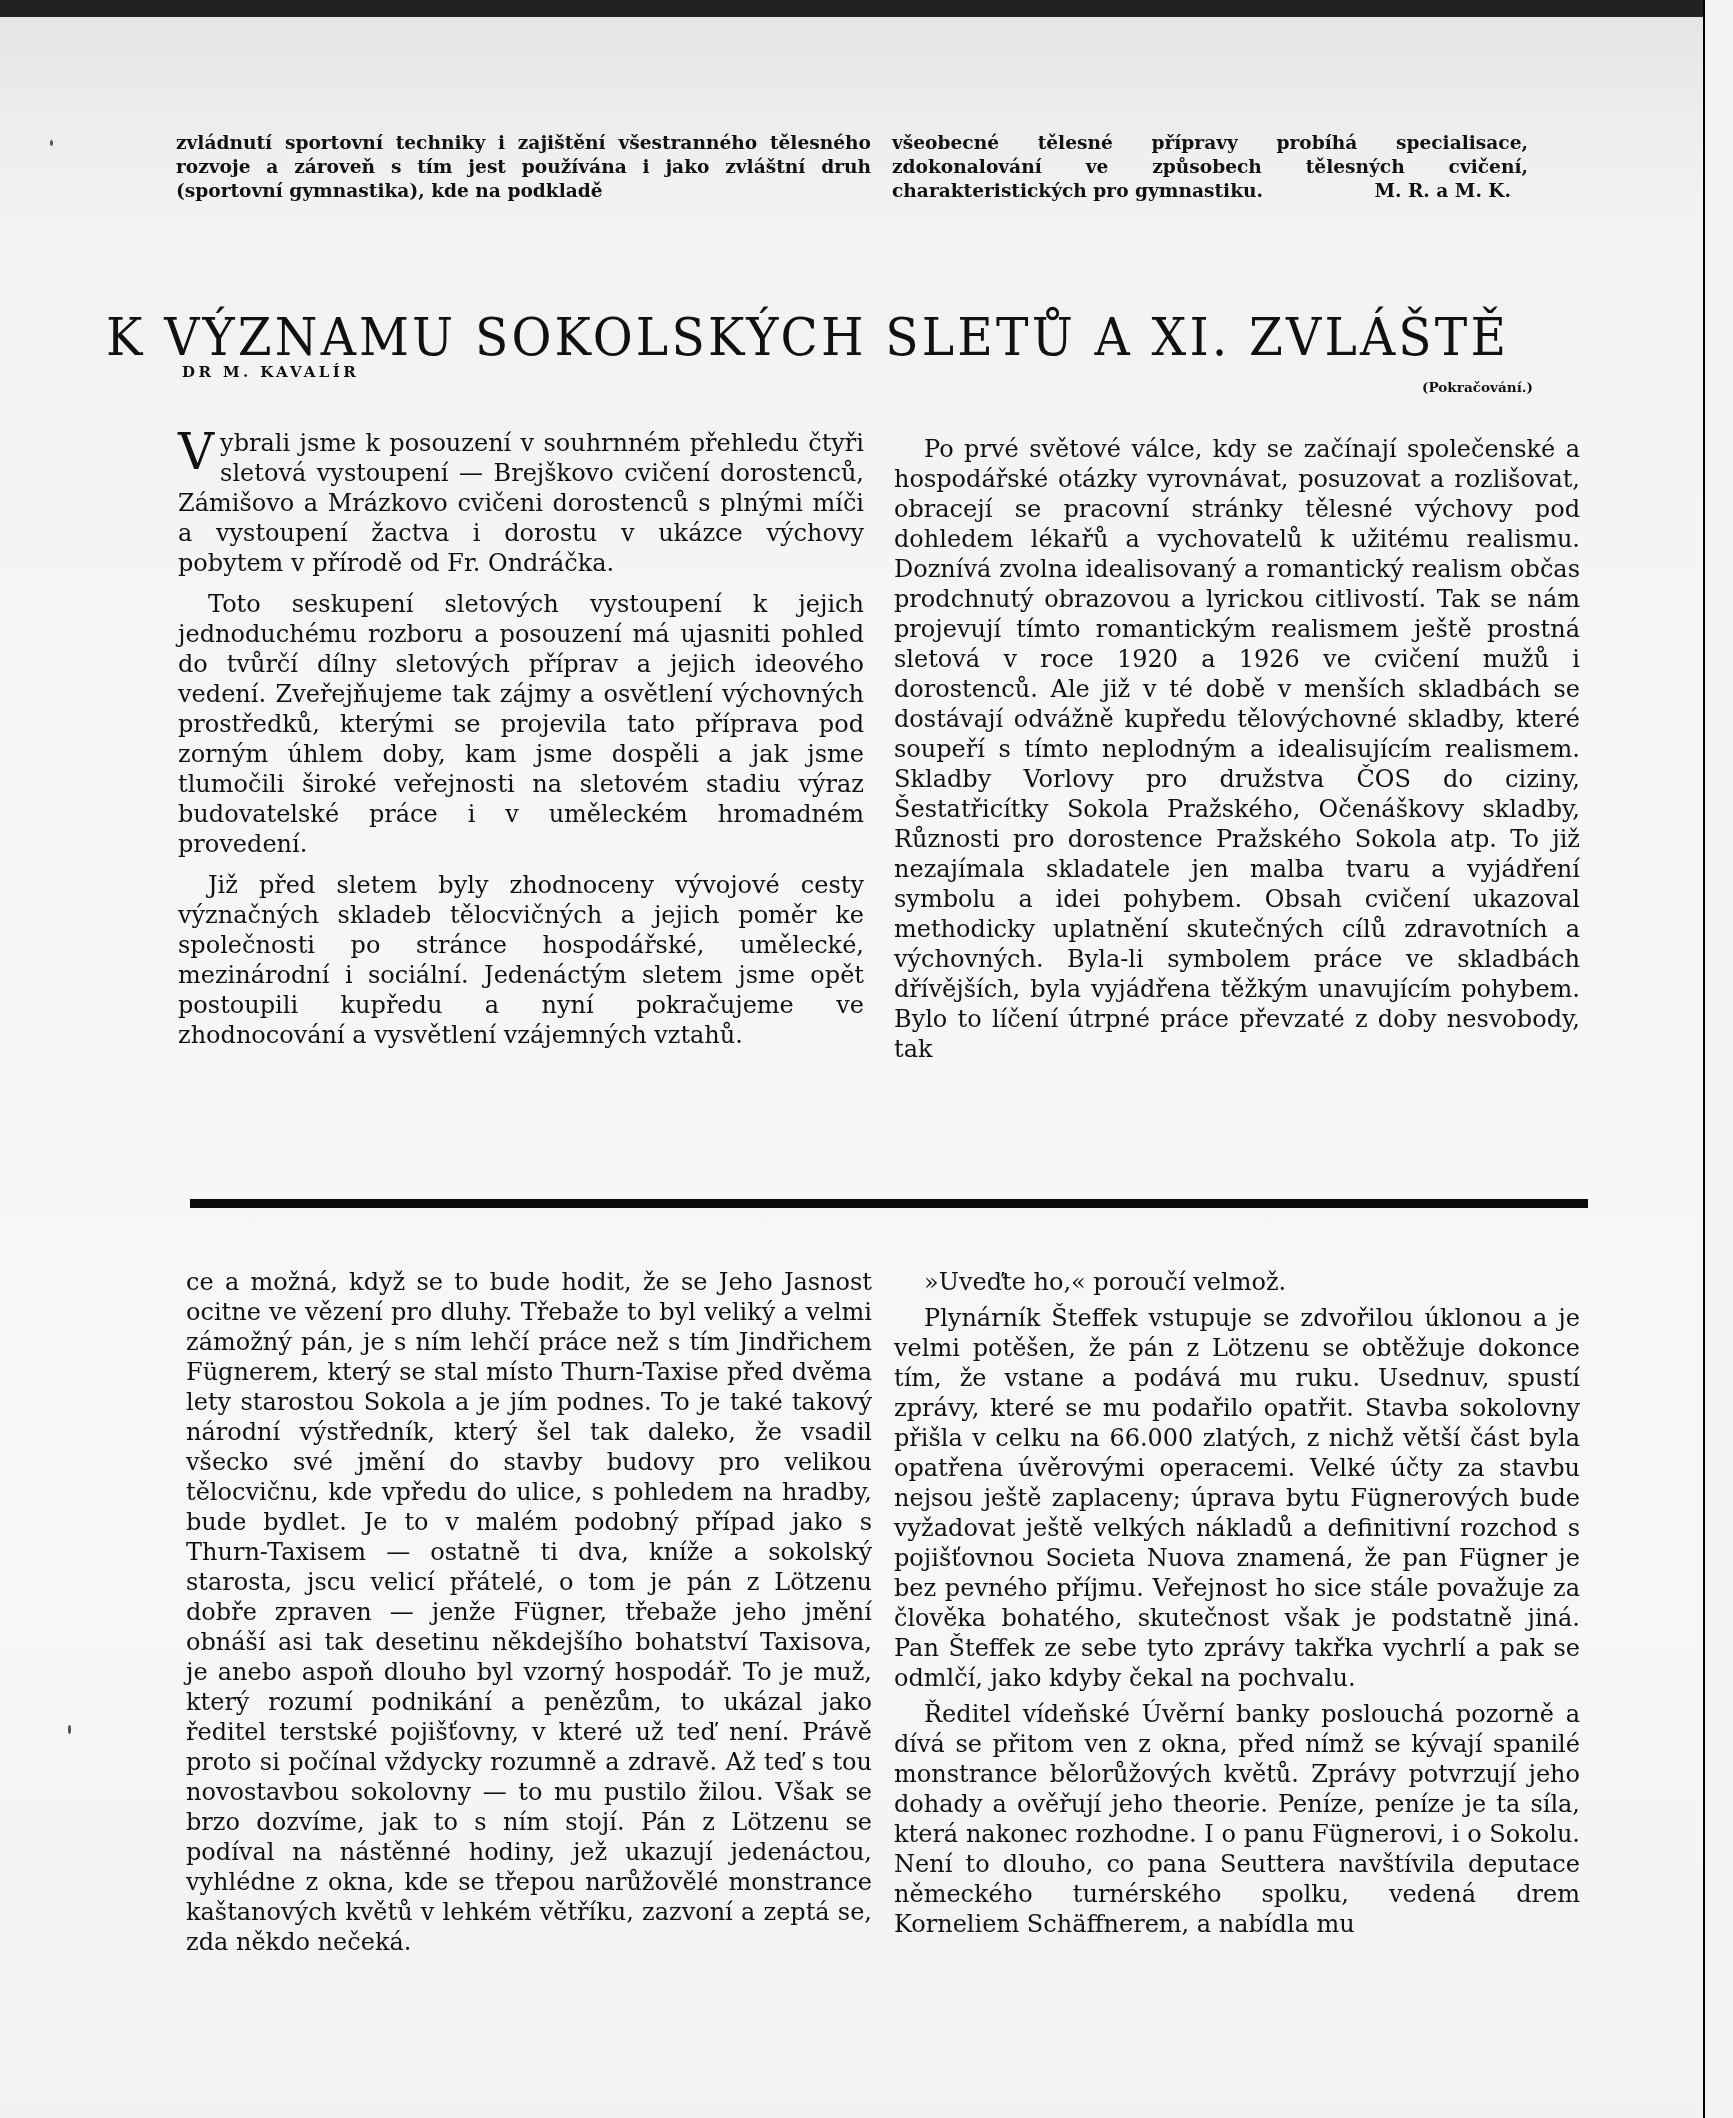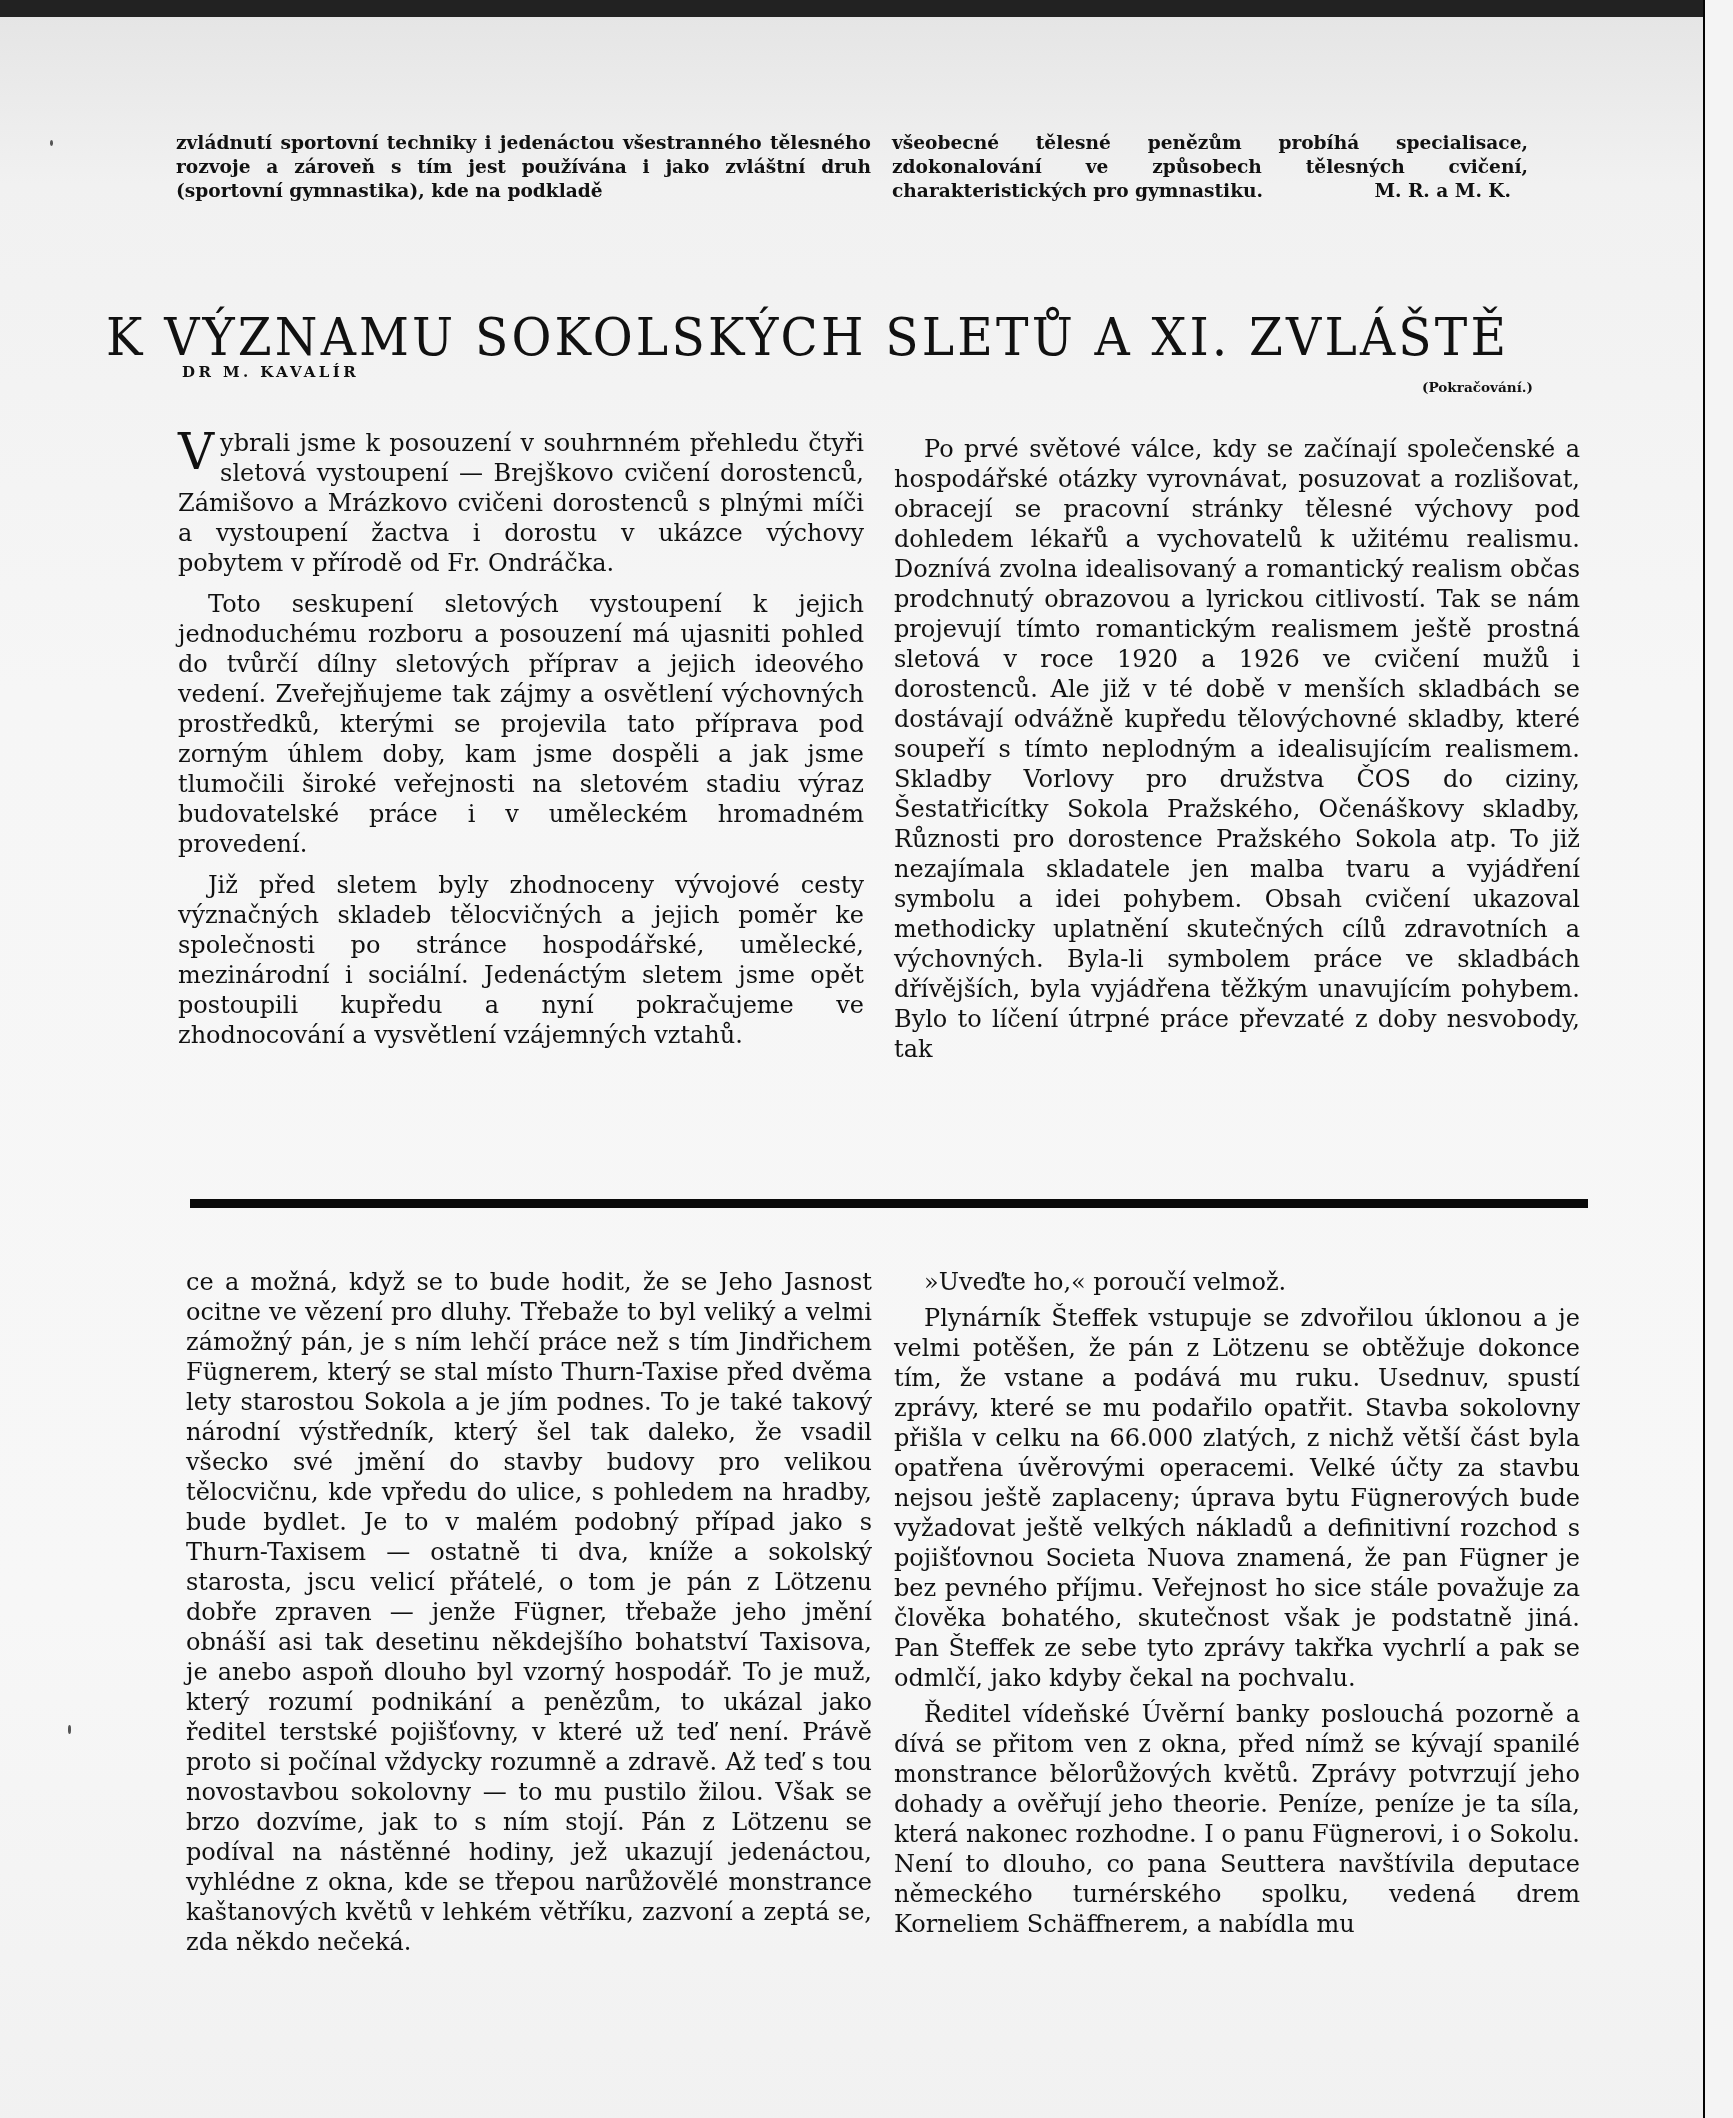--- a/index.html
+++ b/index.html
@@ -65,23 +65,23 @@
     }
     .c3 { left: 186px; top: 1261px; height: 797px; }
     .c4 { left: 894px; top: 1261px; height: 797px; }
     .speck { position: absolute; background: #555; border-radius: 50%; }
   </style>
 </head>
 <body>
 
 <div class="page">
 
-  <div class="top-col left">zvládnutí sportovní techniky i jedenáctou všestranného tělesného rozvoje a zároveň s tím jest používána i jako zvláštní druh (sportovní gymnastika), kde na podkladě</div>
+  <div class="top-col left">zvládnutí sportovní techniky i zajištění všestranného tělesného rozvoje a zároveň s tím jest používána i jako zvláštní druh (sportovní gymnastika), kde na podkladě</div>
   <div class="top-col right">
-    <span>všeobecné tělesné penězům probíhá specialisace, zdokonalování ve způsobech tělesných cvičení, charakteristických pro gymnastiku.</span>
+    <span>všeobecné tělesné přípravy probíhá specialisace, zdokonalování ve způsobech tělesných cvičení, charakteristických pro gymnastiku.</span>
     <span class="sig">M. R. a M. K.</span>
   </div>
 
   <div class="title">K VÝZNAMU SOKOLSKÝCH SLETŮ A XI. ZVLÁŠTĚ</div>
   <div class="author">DR M. KAVALÍR</div>
   <div class="cont">(Pokračování.)</div>
 
   <div class="col c1">
     <p class="noindent"><span class="dropcap">V</span><span>ybrali jsme k posouzení v souhrnném přehledu čtyři sletová vystoupení — Brejškovo cvičení dorostenců, Zámišovo a Mrázkovo cvičeni dorostenců s plnými míči a vystoupení žactva i dorostu v ukázce výchovy pobytem v přírodě od Fr. Ondráčka.</span></p>
     <p>Toto seskupení sletových vystoupení k jejich jednoduchému rozboru a posouzení má ujasniti pohled do tvůrčí dílny sletových příprav a jejich ideového vedení. Zveřejňujeme tak zájmy a osvětlení výchovných prostředků, kterými se projevila tato příprava pod zorným úhlem doby, kam jsme dospěli a jak jsme tlumočili široké veřejnosti na sletovém stadiu výraz budovatelské práce i v uměleckém hromadném provedení.</p>

